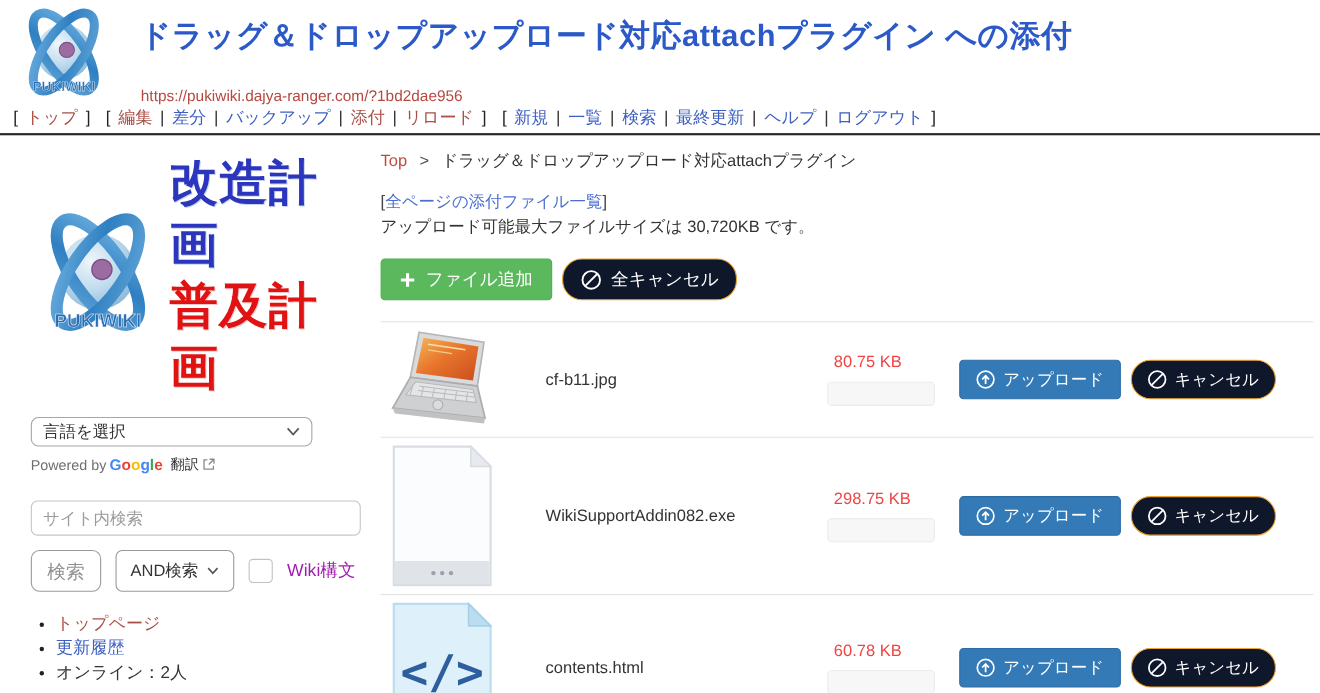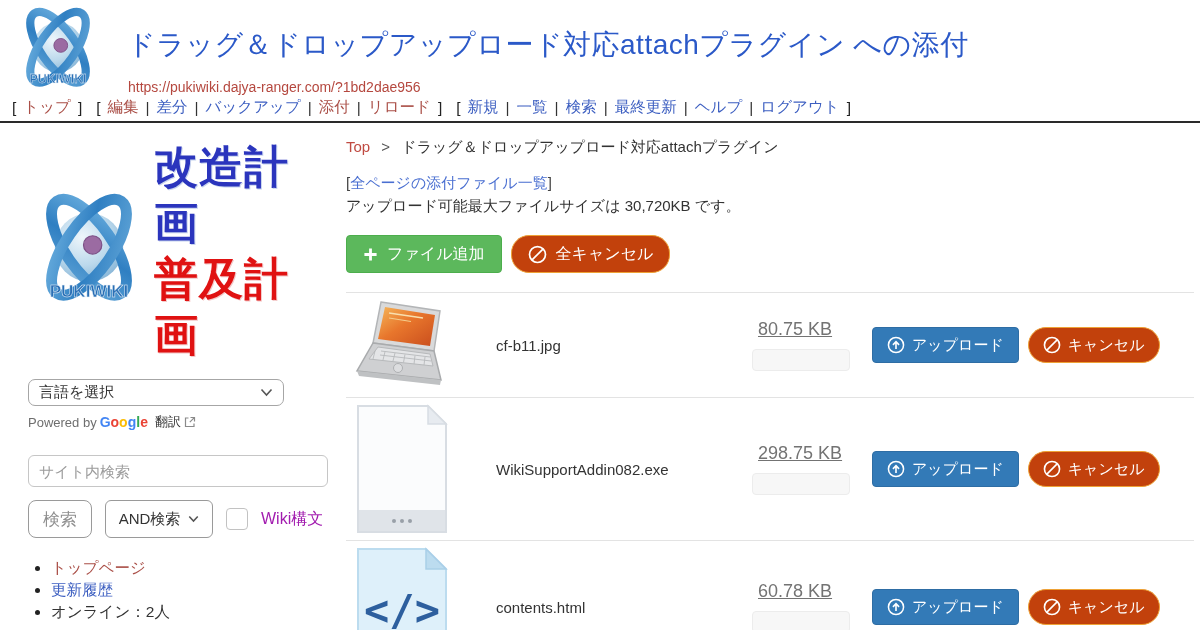--- a/index.html
+++ b/index.html
@@ -5,21 +5,21 @@
   html,body{margin:0;padding:0;}
   body{
     width:1200px;height:630px;overflow:hidden;background:#fff;color:#333;
     font-family:"Liberation Sans","DejaVu Sans",sans-serif;
   }
   .page{width:1200px;height:630px;overflow:hidden;position:relative;}
 
   
   .header{position:relative;height:95px;}
   .logo-main{position:absolute;left:12px;top:5px;}
-  .page-title{position:absolute;left:127px;top:26px;margin:0;font-size:28px;font-weight:normal;color:#2b59c8;letter-spacing:.5px;}
+  .page-title{position:absolute;left:127px;top:14px;margin:0;font-size:28px;font-weight:bold;color:#2b59c8;letter-spacing:.5px;}
   .page-url{position:absolute;left:128px;top:79px;font-size:14px;color:#b5483f;}
 
   .navbar{height:23px;padding:1px 12px 2px;font-size:15.5px;color:#222;border-bottom:2px solid #2a2a2a;display:flex;align-items:center;}
   .nav-group{margin-right:14px;display:inline-flex;align-items:center;gap:7px;}
   .nav-red{color:#aa4f47;}
   .nav-blue{color:#3d5fc1;}
   .nav-sep{color:#333;}
   .nav-brk{color:#222;}
 
   .columns{display:flex;}
@@ -58,29 +58,29 @@
   .bc-cur{color:#333;}
   .attach-line{margin-top:17px;font-size:15px;}
   .brk{color:#444;}
   .attach-link{color:#4a6fd1;}
   .max-size{margin-top:4px;font-size:15px;color:#333;}
 
   .toolbar{margin-top:19px;display:flex;gap:9px;}
   .btn{display:inline-flex;align-items:center;gap:9px;border-radius:4px;color:#fff;font-size:16px;padding:0 16px;height:38px;border:1px solid transparent;cursor:pointer;font-family:inherit;}
   .btn-green{background:#5cb85c;border-color:#4cae4c;}
   .btn-blue{background:#337ab7;border-color:#2e6da4;}
-  .btn-orange{background:#c2410c;border-color:#eea236;border-radius:18px;}
+  .btn-orange{background:#0f172a;border-color:#eea236;border-radius:18px;}
   .btn-sm{height:36px;font-size:15px;padding:0 14px;gap:7px;}
 
   .file-table{margin-top:19px;border-top:1px solid #e3e3e3;}
   .file-row{display:flex;align-items:center;border-bottom:1px solid #e3e3e3;padding:6px 0;}
   .thumb-box{width:112px;display:flex;justify-content:center;flex-shrink:0;}
   .file-name{width:256px;margin-left:38px;font-size:15px;color:#333;word-break:break-all;}
   .stat-col{width:102px;flex-shrink:0;}
-  .file-size{font-size:18px;color:#737373;margin:0 0 9px 6px;text-decoration:underline;}
+  .file-size{font-size:15px;color:#ef4444;margin:0 0 9px 6px;}
   .progress{width:98px;height:22px;background:#f7f7f7;border:1px solid #ececec;border-radius:4px;box-sizing:border-box;}
   .row-buttons{margin-left:18px;display:flex;gap:9px;align-items:center;}
 
   .icon{display:inline-flex;align-items:center;}
 </style>
 </head>
 <body>
 
 <div class="page">
 

